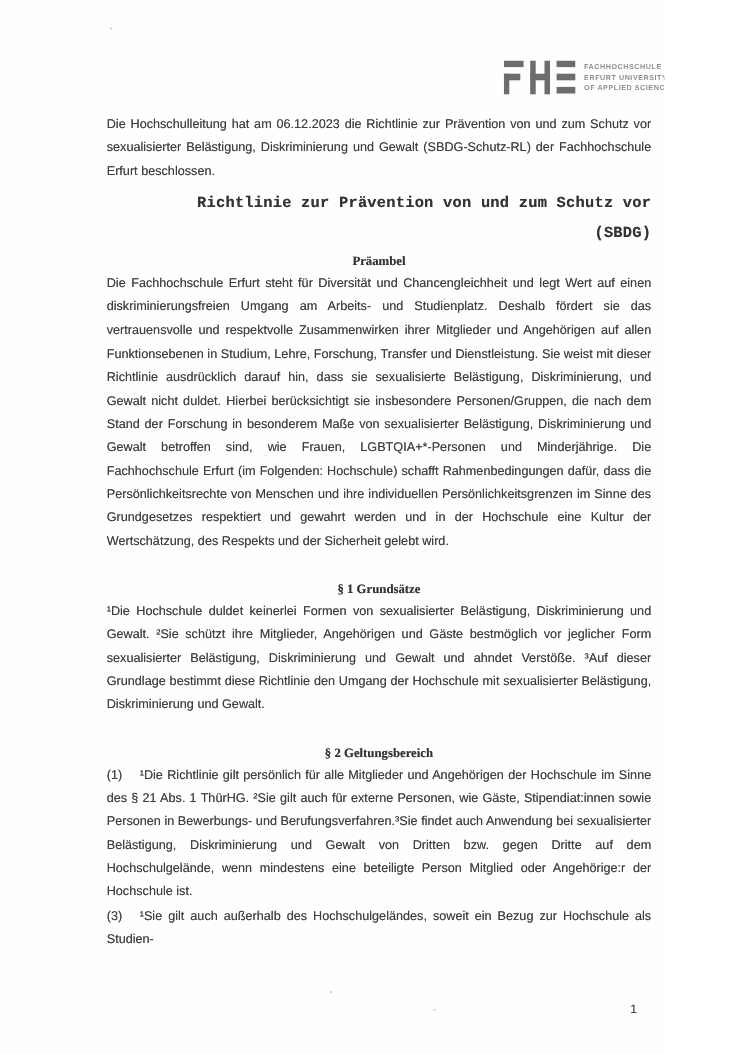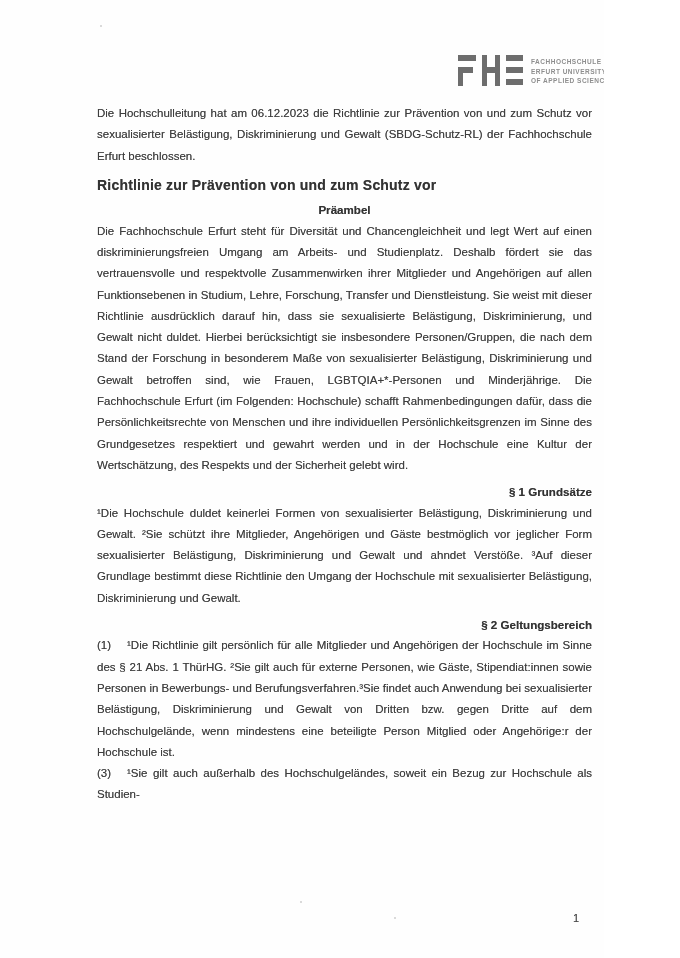--- a/index.html
+++ b/index.html
@@ -25,31 +25,33 @@
     margin: 0;
     text-align: justify;
   }
   .center-bold {
     margin: 0;
     text-align: center;
     font-weight: bold;
     color: #333333;
     font-size: 11.6px;
     line-height: 21.3px;
+    font-family: Liberation Serif, serif;
   }
   .doc-title {
     margin: 5px 0 0 0;
-    text-align: left;
+    text-align: right;
     font-weight: bold;
     color: #333333;
     font-size: 14px;
     line-height: 27.5px;
     letter-spacing: 0.2px;
+    font-family: Liberation Mono, monospace;
   }
-  .sec-h { margin-top: 5px; text-align: right; }
+  .sec-h { margin-top: 21px; }
   .pnum {
     display: inline-block;
     min-width: 30px;
   }
   
   .logo {
     position: absolute;
     top: 55px;
     left: 458px;
     display: flex;
@@ -111,20 +113,21 @@
       <div>OF APPLIED SCIENCES</div>
     </div>
   </div>
 
   <main class="content">
 
     <p class="jtext">Die Hochschulleitung hat am 06.12.2023 die Richtlinie zur Prävention von und zum Schutz vor sexualisierter Belästigung, Diskriminierung und Gewalt (SBDG-Schutz-RL) der Fachhochschule Erfurt beschlossen.</p>
 
     <h1 class="doc-title">
       <span style="display:block">Richtlinie zur Prävention von und zum Schutz vor</span>
+      <span style="display:block">(SBDG)</span>
     </h1>
 
     <h2 class="center-bold">Präambel</h2>
     <p class="jtext">Die Fachhochschule Erfurt steht für Diversität und Chancengleichheit und legt Wert auf einen diskriminierungsfreien Umgang am Arbeits- und Studienplatz. Deshalb fördert sie das vertrauensvolle und respektvolle Zusammenwirken ihrer Mitglieder und Angehörigen auf allen Funktionsebenen in Studium, Lehre, Forschung, Transfer und Dienstleistung. Sie weist mit dieser Richtlinie ausdrücklich darauf hin, dass sie sexualisierte Belästigung, Diskriminierung, und Gewalt nicht duldet. Hierbei berücksichtigt sie insbesondere Personen/Gruppen, die nach dem Stand der Forschung in besonderem Maße von sexualisierter Belästigung, Diskriminierung und Gewalt betroffen sind, wie Frauen, LGBTQIA+*-Personen und Minderjährige. Die Fachhochschule Erfurt (im Folgenden: Hochschule) schafft Rahmenbedingungen dafür, dass die Persönlichkeitsrechte von Menschen und ihre individuellen Persönlichkeitsgrenzen im Sinne des Grundgesetzes respektiert und gewahrt werden und in der Hochschule eine Kultur der Wertschätzung, des Respekts und der Sicherheit gelebt wird.</p>
 
 
     <h2 class="center-bold sec-h">§ 1 Grundsätze</h2>
     <p class="jtext">¹Die Hochschule duldet keinerlei Formen von sexualisierter Belästigung, Diskriminierung und Gewalt. ²Sie schützt ihre Mitglieder, Angehörigen und Gäste bestmöglich vor jeglicher Form sexualisierter Belästigung, Diskriminierung und Gewalt und ahndet Verstöße. ³Auf dieser Grundlage bestimmt diese Richtlinie den Umgang der Hochschule mit sexualisierter Belästigung, Diskriminierung und Gewalt.</p>
 
     <h2 class="center-bold sec-h">§ 2 Geltungsbereich</h2>

